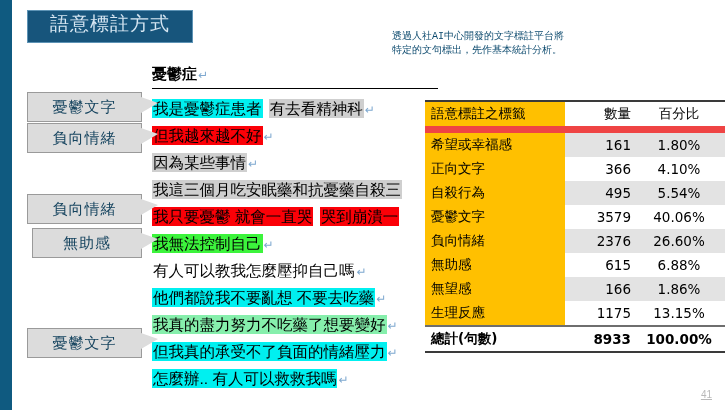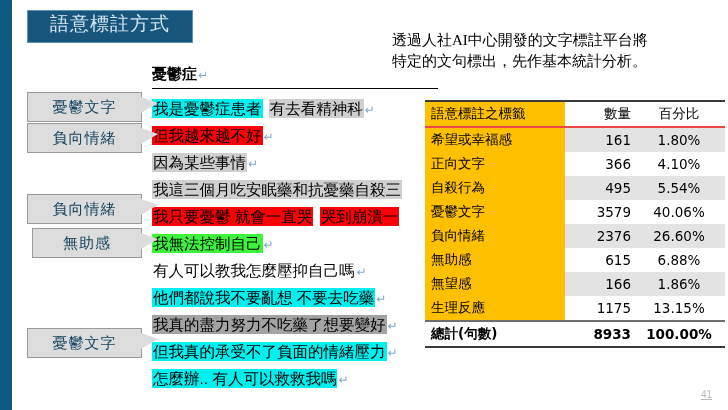--- a/index.html
+++ b/index.html
@@ -32,22 +32,22 @@
   }
   .title-box .t{
     color:#d6e6f2;font-size:19px;letter-spacing:1px;
     font-family:"DejaVu Sans","Liberation Sans",sans-serif;
     white-space:nowrap;
   }
 
   
   .intro{
     position:absolute;left:392px;top:30px;width:336px;
-    font-size:15px;line-height:1.42;color:#000000;
-    font-family:Liberation Serif, serif;
+    font-size:10px;line-height:1.42;color:#0c4a6e;
+    font-family:Liberation Mono, monospace;
   }
   .intro div{white-space:nowrap;}
 
   
   .doc-head{
     position:absolute;left:152px;top:65px;
     font-size:15px;font-weight:bold;color:#000;
     font-family:"DejaVu Sans","Liberation Sans",sans-serif;
     white-space:nowrap;
   }
@@ -64,21 +64,21 @@
   }
   .line{
     height:27px;line-height:34px;white-space:nowrap;
     font-size:15.5px;color:#000;
     font-family:Liberation Sans, sans-serif;
   }
   .seg{padding:1px 1px;}
   .hl-cyan{background:#00f0f0;}
   .hl-red{background:#fb0007;}
   .hl-green{background:#3cf43c;}
-  .hl-darkgreen{background:#a3a3a3;color:#000;}
+  .hl-darkgreen{background:#86efac;color:#000;}
   .hl-gray{background:#cfcfcf;}
   .hl-none{background:transparent;}
 
   
   .callout{
     position:absolute;height:30px;
     background:#dcdcdc;
     border:1px solid #9a9a9a;
     box-sizing:border-box;
     display:flex;align-items:center;justify-content:center;
@@ -110,21 +110,21 @@
     background:#fff;
   }
   .stats td,.stats th{padding:3px 6px;height:23px;box-sizing:border-box;}
   .stats .c-label{
     background:#ffc000;color:#000;text-align:left;width:140px;
     white-space:nowrap;
   }
   .stats .c-num{text-align:right;width:72px;}
   .stats .c-pct{text-align:center;width:88px;padding-right:10px;}
   .stats thead th{
-    font-weight:normal;border-bottom:2px solid #ef4444;
+    font-weight:normal;border-bottom:7px solid #ef4444;
     border-top:2px solid #3a3a3a;
   }
   .stats thead th.c-num,.stats thead th.c-pct{background:#fff;}
   .stats tbody tr.alt td.c-num,.stats tbody tr.alt td.c-pct{background:#e3e3e3;}
   .stats tbody tr.total td{
     background:#fff !important;font-weight:bold;
     border-top:2px solid #6e6e6e;border-bottom:2px solid #3a3a3a;
     height:26px;
   }
   .stats tbody tr.total td.c-label{background:#fff !important;}

